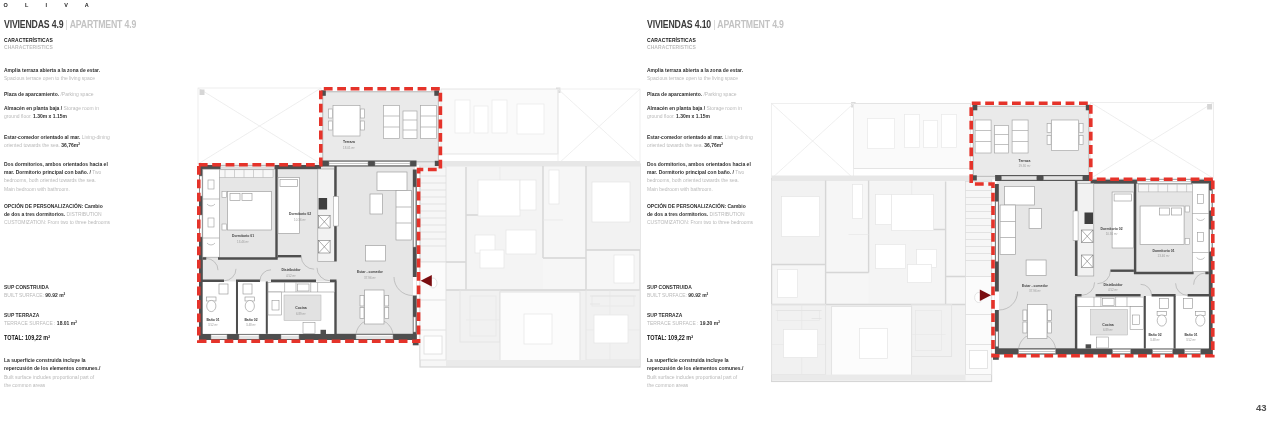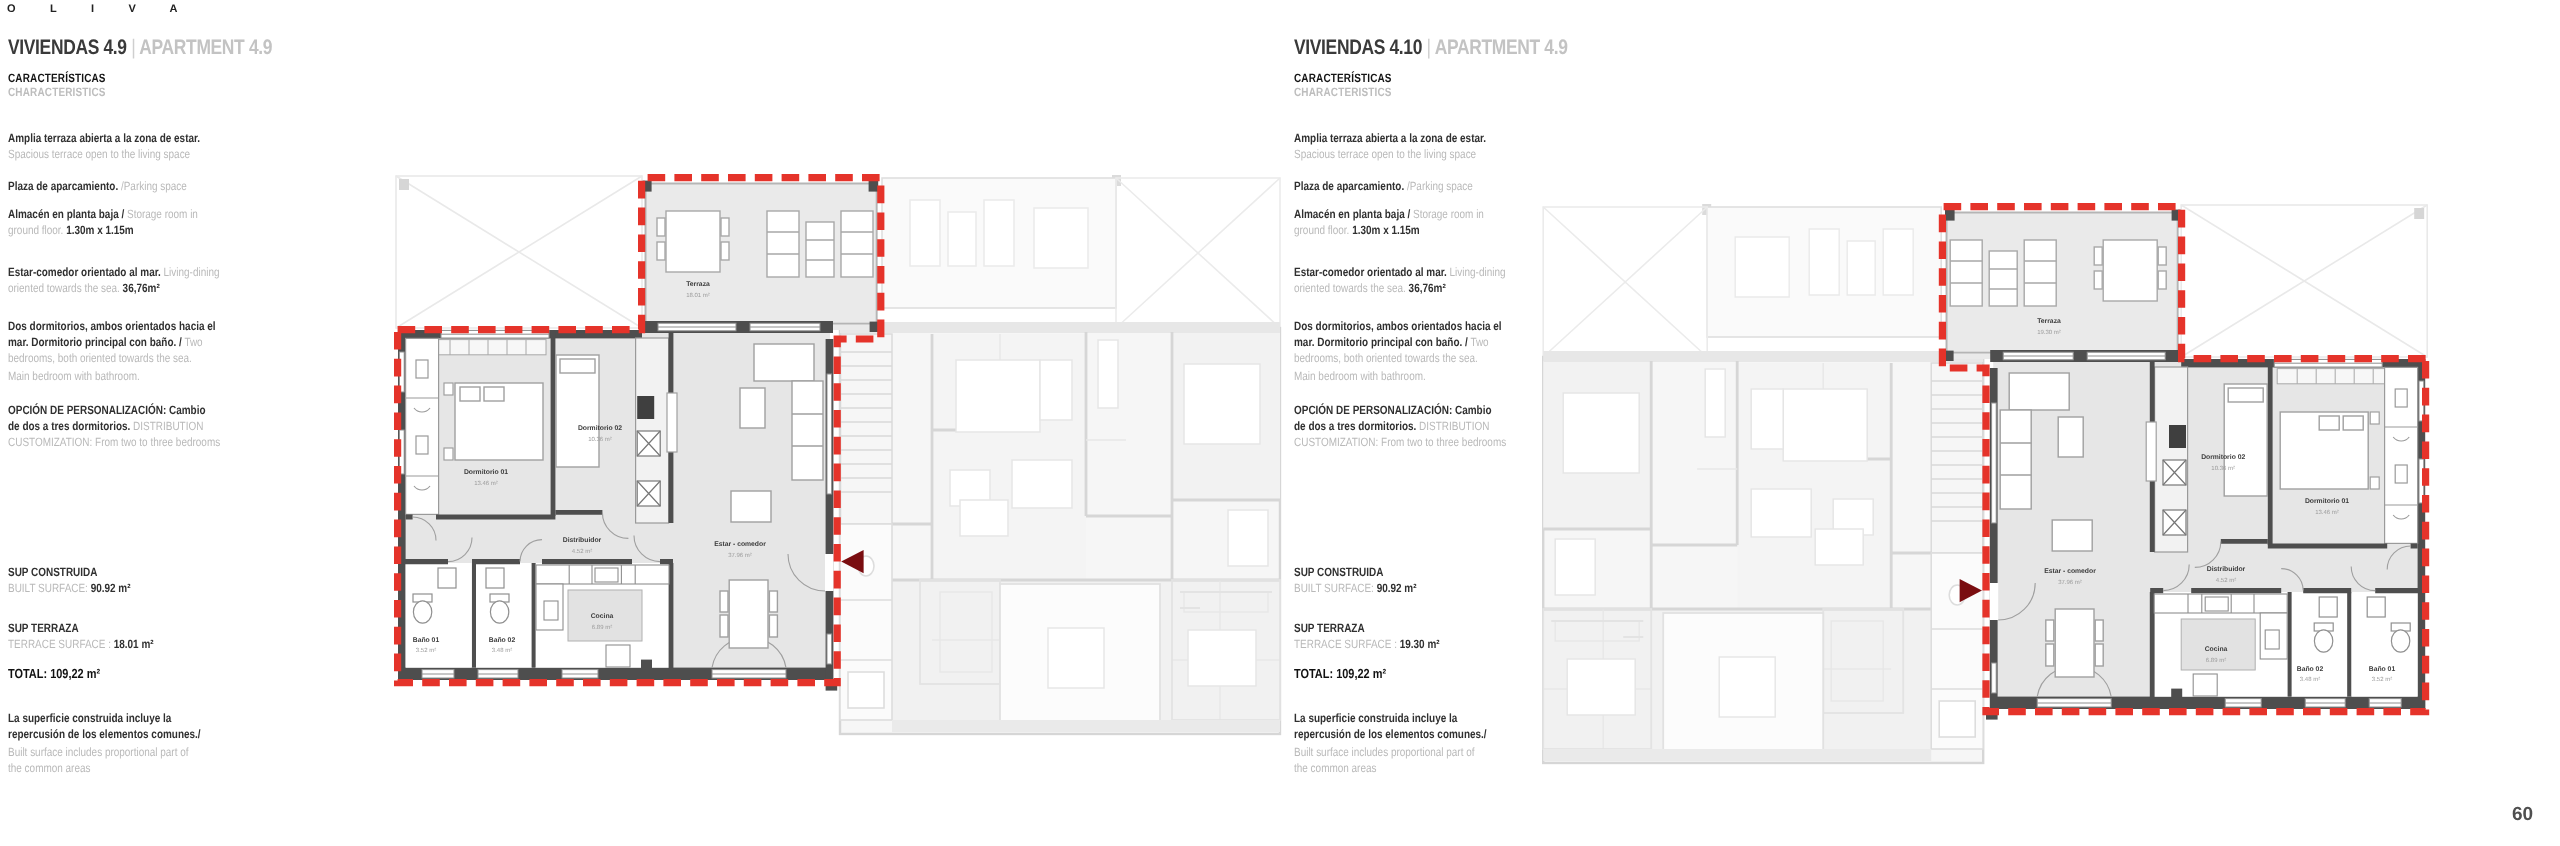--- a/index.html
+++ b/index.html
@@ -412,13 +412,13 @@
     <text x="1111.6" y="235">10.36 m²</text>
     <text x="1113" y="291">4.52 m²</text>
     <text x="1035" y="292">37.96 m²</text>
     <text x="1108" y="331">6.89 m²</text>
     <text x="1191" y="340.5">3.52 m²</text>
     <text x="1155" y="340.5">3.48 m²</text>
   </g>
 </g>
 </svg>
 
-<div class="abs" style="left:1256px;top:402px;font-size:9.5px;font-weight:bold;color:#4f4f4f;">60</div>
+<div class="abs" style="left:1256px;top:402px;font-size:9.5px;font-weight:bold;color:#4f4f4f;">43</div>
 
 </body></html>

